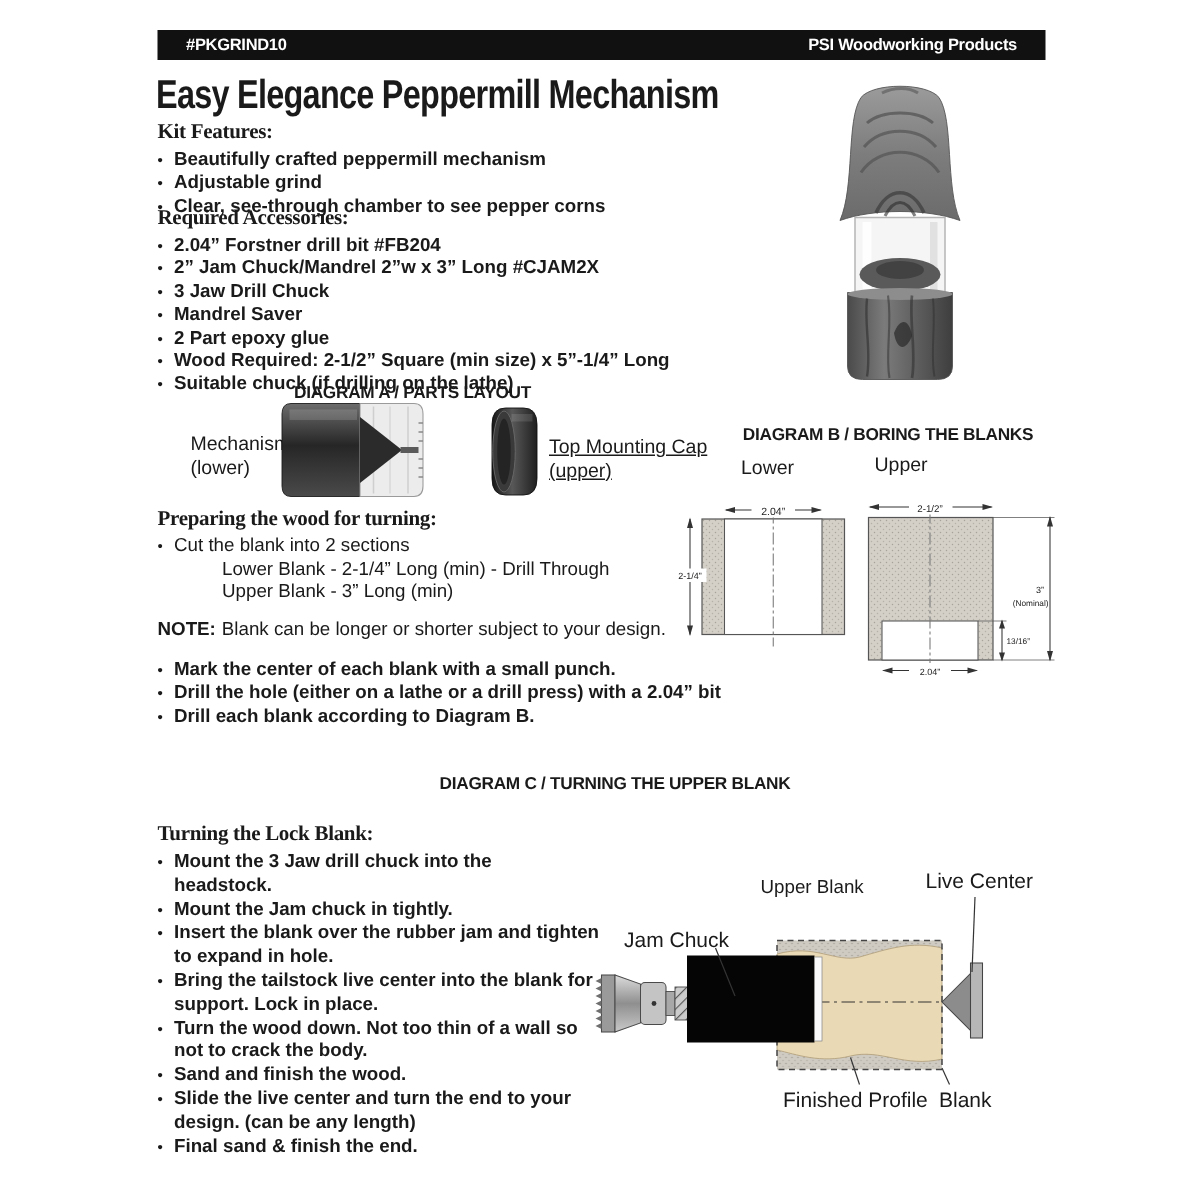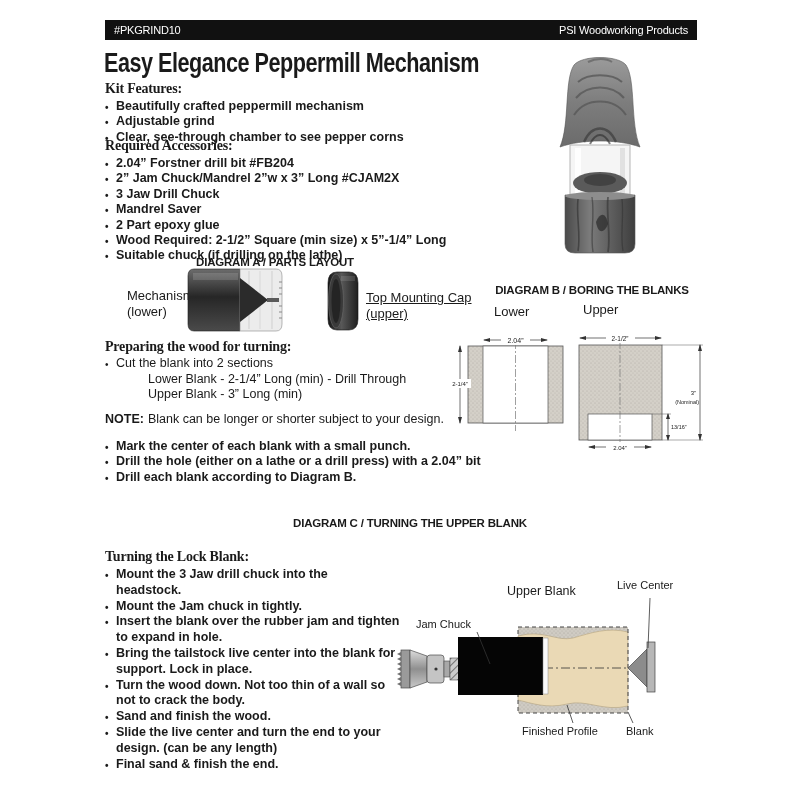--- a/index.html
+++ b/index.html
@@ -4,22 +4,22 @@
 <style>
   html,body { margin:0; padding:0; background:#e8e8e8; }
   .page {
     position:relative; width:800px; height:800px; background:#ffffff;
     font-family:"Liberation Sans", sans-serif; color:#1a1a1a; overflow:hidden;
     margin:0 auto;
   }
   .header-bar {
     position:absolute; left:105px; top:20px; width:592px; height:20px;
     background:#111111; color:#ffffff; display:flex; align-items:center;
-    justify-content:space-between; padding:0 9px; box-sizing:border-box;
-    font-size:11px; font-weight:normal; letter-spacing:-0.2px;
+    justify-content:space-between; padding:0 19px; box-sizing:border-box;
+    font-size:11px; font-weight:bold; letter-spacing:-0.2px;
   }
   .title {
     position:absolute; left:104px; top:48px; font-size:27px; font-weight:bold;
     white-space:nowrap; letter-spacing:-0.6px;
     transform:scaleX(0.8); transform-origin:left top;
   }
   .section-heading { font-size:14px; font-weight:bold; letter-spacing:-0.2px; margin:0 0 2px 0;font-family:Liberation Serif, serif; }
   .bullets { list-style:none; margin:0; padding:0; font-size:12.5px; line-height:15.4px; }
   .bullets li { position:relative; padding-left:11px; white-space:pre-line;font-weight:bold; }
   .bullets li::before { content:"•"; position:absolute; left:0; top:1px; font-size:10px; }
@@ -38,21 +38,21 @@
   .prep .note { margin-top:9px; }
   .prep .note-label { font-weight:bold; margin-right:4px; }
   .prep .bullets { margin-top:12px; }
   .cut-line { position:relative; padding-left:11px; }
   .cut-line::before { content:"•"; position:absolute; left:0; top:1px; font-size:10px; }
   .turning { left:105px; top:549px; width:322px; }
   .turning .bullets { line-height:15.8px; }
   .bw-label { font-size:13px; }
   .lower-label { left:494px; top:304px; }
   .upper-label { left:583px; top:302px; }
-  .dc-label { font-size:11px; white-space:nowrap; }
+  .dc-label { font-size:14px; white-space:nowrap; }
   .dc-upper-blank { left:507px; top:584px; font-size:12.5px; font-weight:normal; }
   .dc-live-center { left:617px; top:579px; }
   .dc-jam-chuck { left:416px; top:618px; }
   .dc-finished-profile { left:522px; top:725px; }
   .dc-blank { left:626px; top:725px; }
   svg text { font-family:"Liberation Sans", sans-serif; fill:#222; }
 </style>
 </head>
 <body>
 

